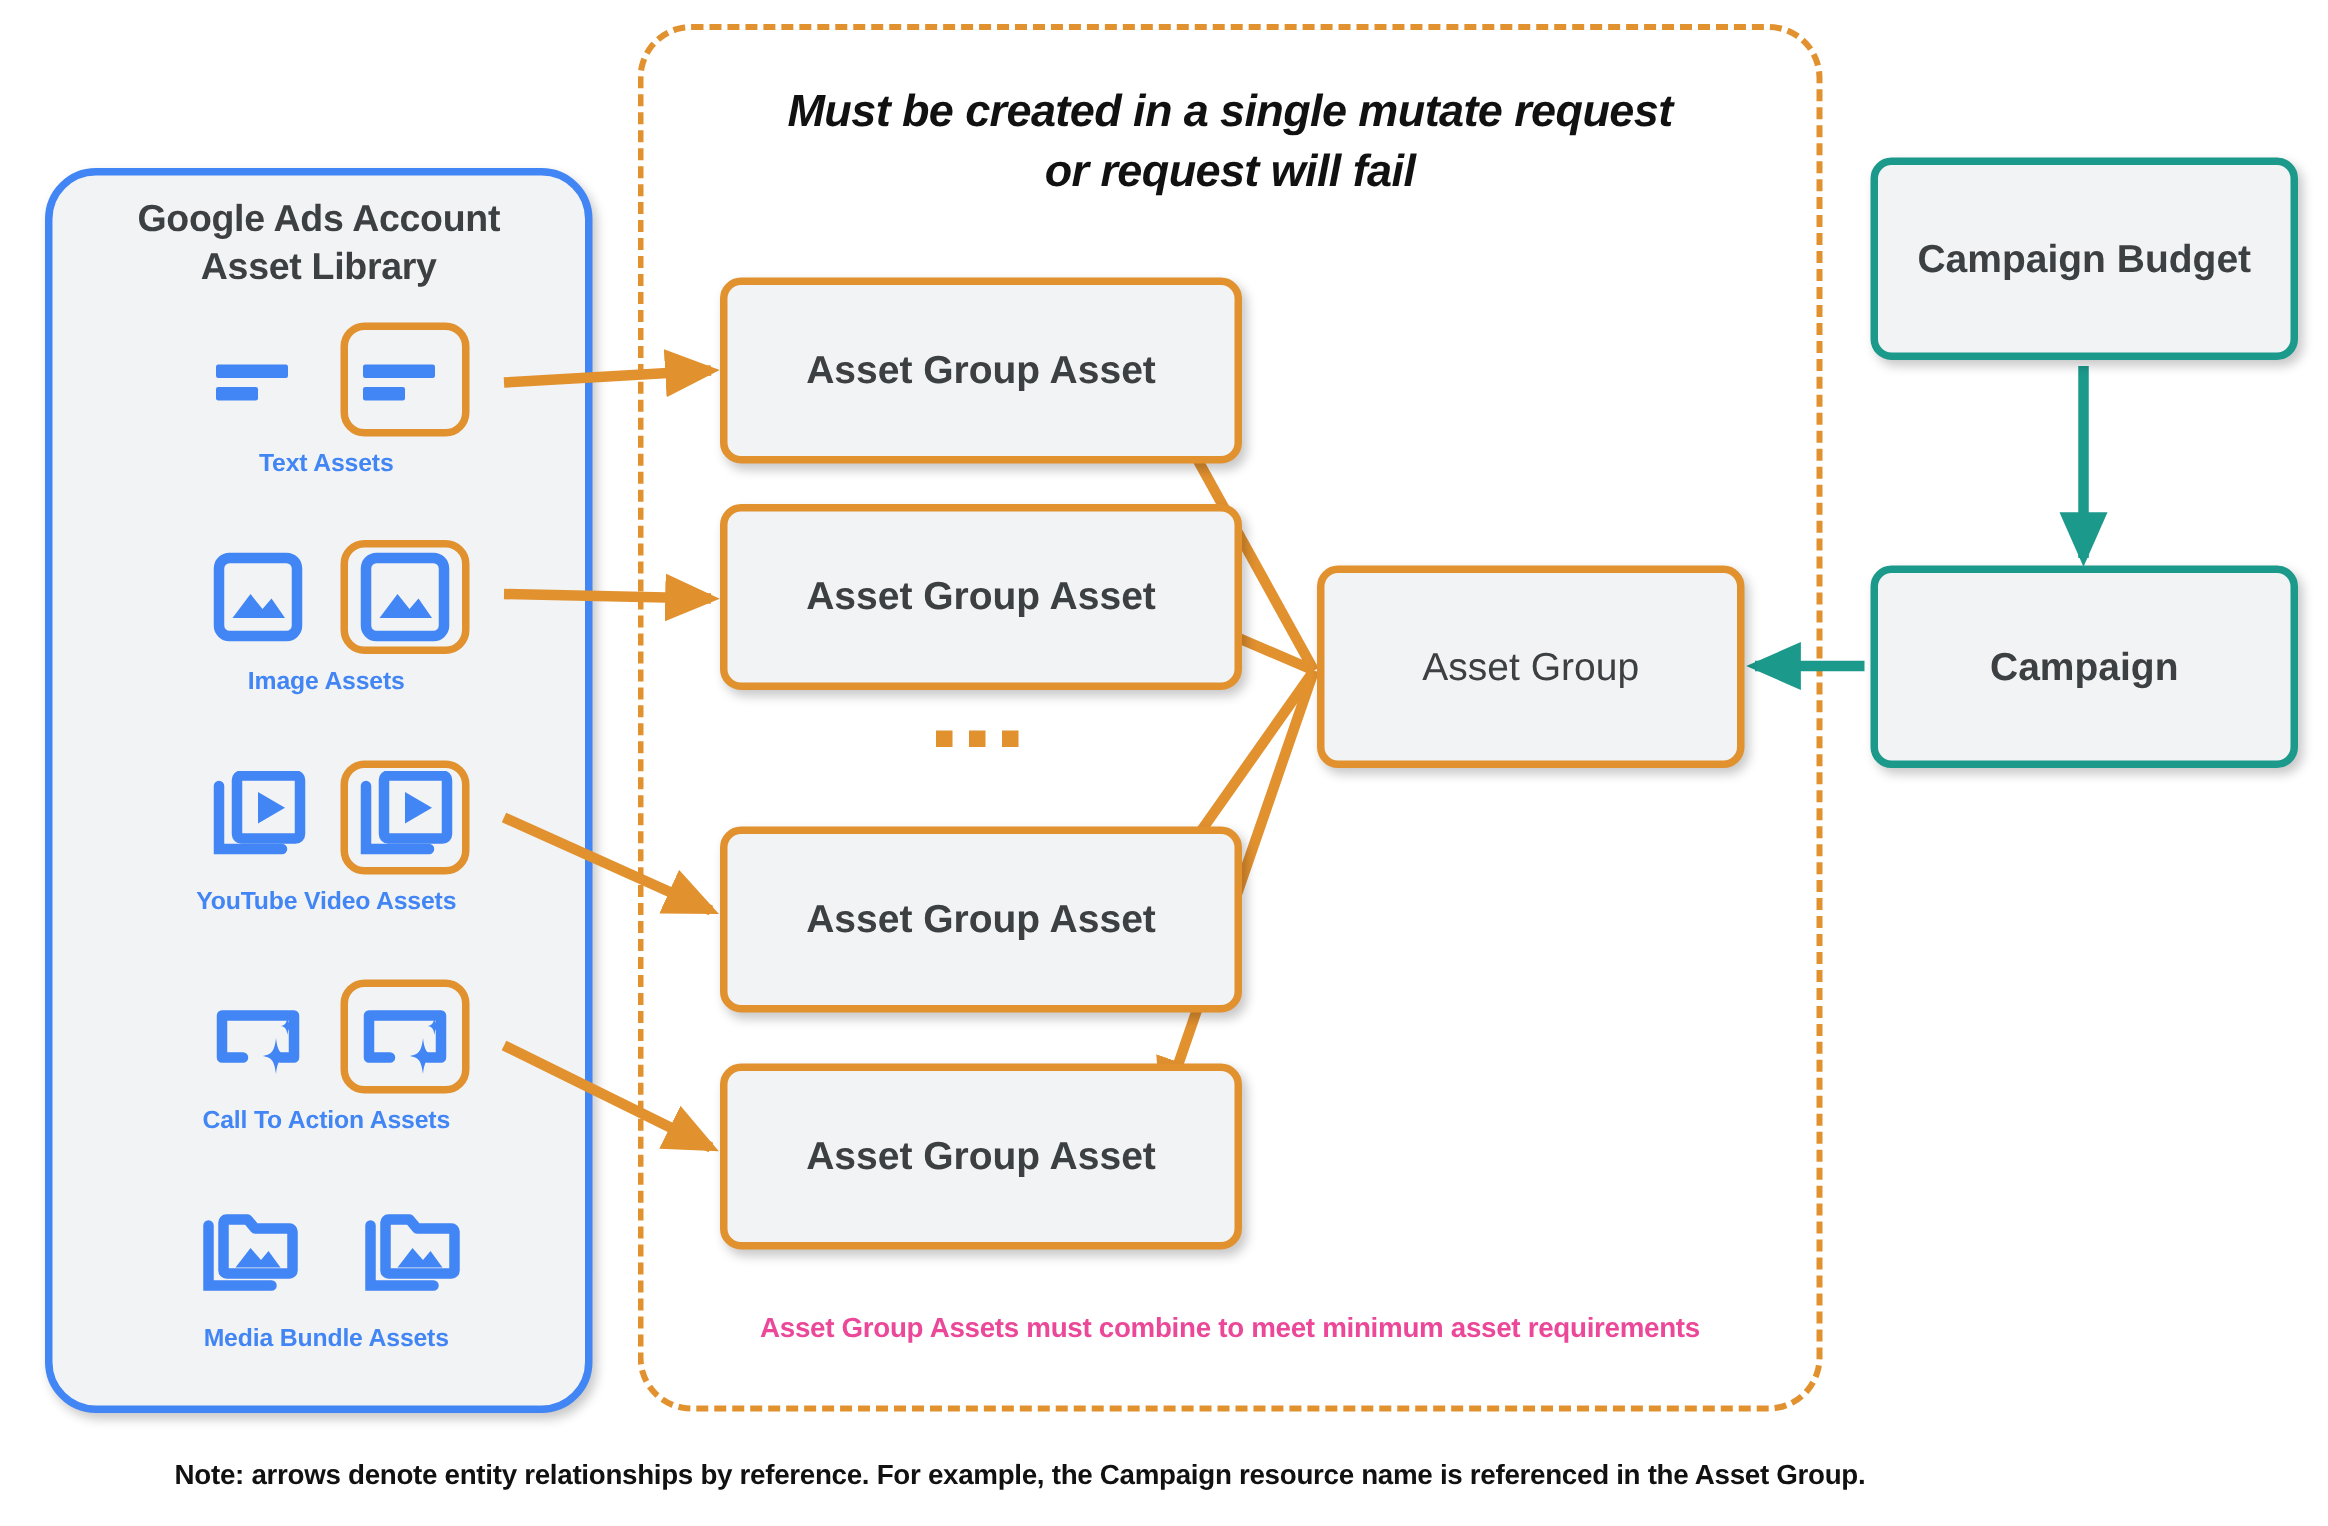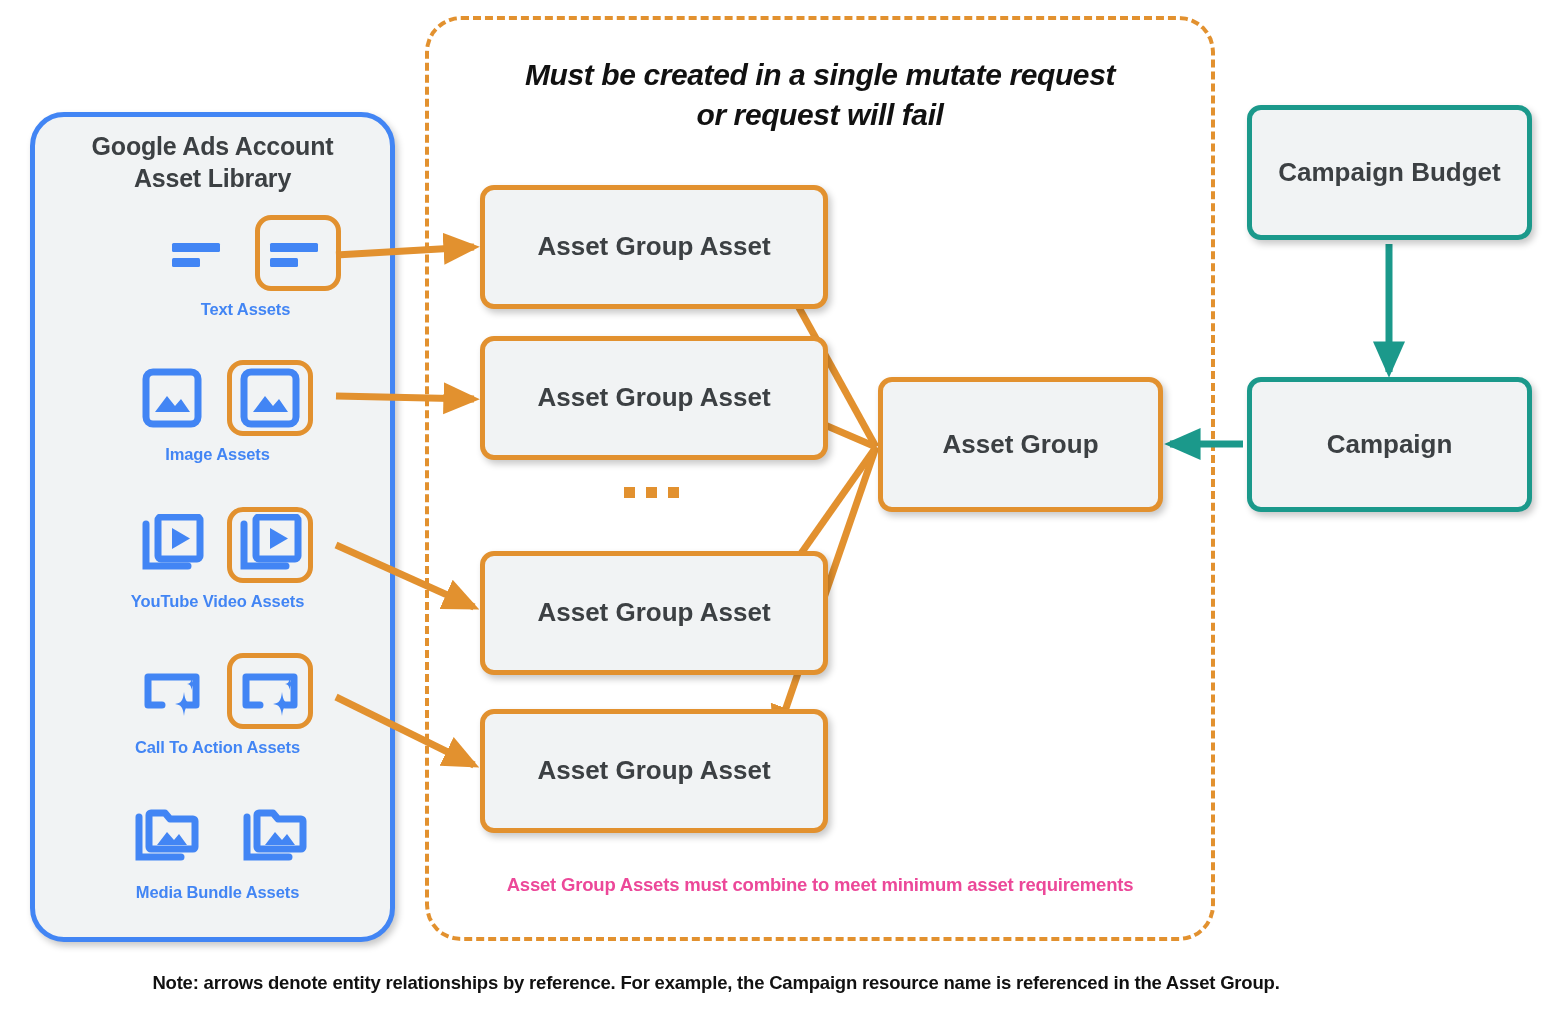--- a/index.html
+++ b/index.html
@@ -143,21 +143,21 @@
   #aga-2 { top: 336px; }
   #aga-3 { top: 551px; }
   #aga-4 { top: 709px; }
 
   #asset-group-node {
     left: 878px;
     top: 377px;
     width: 285px;
     height: 135px;
     font-size: 26px;
-    font-weight: bold;
+    font-weight: normal;
   }
   #campaign-budget-node {
     left: 1247px;
     top: 105px;
     width: 285px;
     height: 135px;
     font-size: 26px;
     font-weight: bold;
   }
   #campaign-node {
@@ -198,35 +198,34 @@
   #bottom-note {
     position: absolute;
     left: 0;
     top: 972px;
     width: 1360px;
     text-align: center;
     font-size: 18.5px;
     font-weight: bold;
     color: #111111;
     letter-spacing: -0.2px;
-    margin-left: 36px;
   }
 </style>
 </head>
 <body>
 
 <div id="canvas">
 
   <div id="asset-library">
     <div id="library-title">
       <span>Google Ads Account</span><br>
       <span>Asset Library</span>
     </div>
 
-    <div class="asset-row" style="top:90px;padding-left:28px;">
+    <div class="asset-row" style="top:90px;">
       <div class="asset-icons">
         <div class="icon-wrap">
           <svg width="60" height="46" viewBox="0 0 60 46" aria-hidden="true">
             <rect x="2" y="13" width="48" height="9" rx="1.5" fill="#4285f4"></rect>
             <rect x="2" y="28" width="28" height="9" rx="1.5" fill="#4285f4"></rect>
           </svg>
         </div>
         <div class="icon-wrap boxed">
           <svg width="60" height="46" viewBox="0 0 60 46" aria-hidden="true">
             <rect x="2" y="13" width="48" height="9" rx="1.5" fill="#4285f4"></rect>

